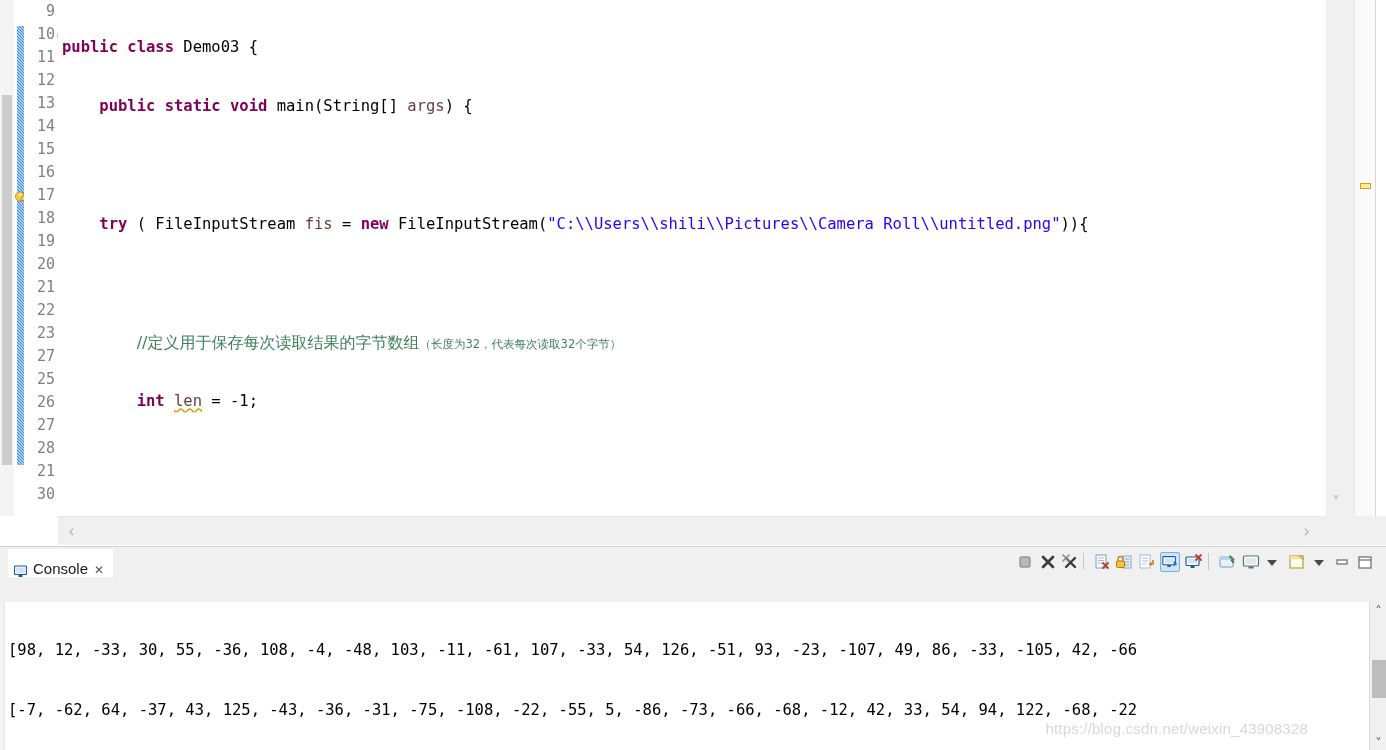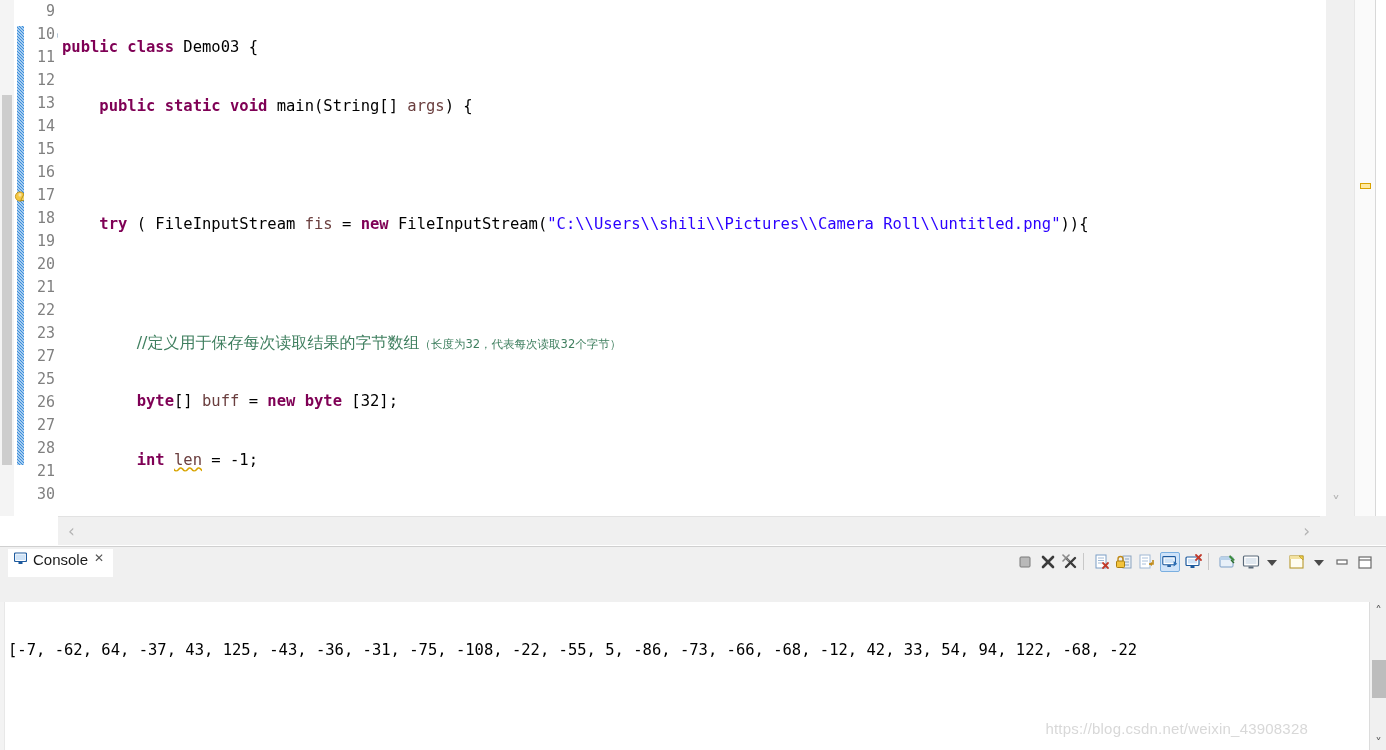--- a/index.html
+++ b/index.html
@@ -122,21 +122,21 @@
     background: #f0f0f0; border-top: 1px solid #d0d0d0;
   }
   .console-tabbar {
     position: absolute; left: 0; top: 0; width: 1386px; height: 30px;
     background: #f0f0f0;
   }
   .console-tab {
     position: absolute; left: 8px; top: 2px; height: 28px;
     background: #ffffff; border-top: 2px solid #ffffff;
     padding: 0 9px 0 6px;
-    display: flex; align-items: flex-start; gap: 6px;
+    display: flex; align-items: flex-end; gap: 6px;
     font-size: 15px; color: #1a1a1a;
   }
   .console-mon-icon { width: 13px; height: 13px; position: relative; display: inline-block; }
   .close-x { font-size: 12px; color: #555; font-family: "DejaVu Sans", sans-serif; }
   .tb { position: absolute; top: 5px; width: 20px; height: 20px; }
   .tb-sep { position: absolute; top: 6px; width: 1px; height: 17px; background: #c8c8c8; }
 
   .console-header {
     position: absolute; left: 0; top: 30px; width: 1386px; height: 25px;
     background: #ffffff; color: #1a1a1a;
@@ -223,21 +223,20 @@
 
     <div class="fold-marker"></div>
 
     <div class="code">
       <div class="row"><span class="kw">public</span> <span class="kw">class</span> Demo03 {</div>
       <div class="row">    <span class="kw">public</span> <span class="kw">static</span> <span class="kw">void</span> main(String[] <span class="loc">args</span>) {</div>
       <div class="row"> </div>
       <div class="row">    <span class="kw">try</span> ( FileInputStream <span class="loc">fis</span> = <span class="kw">new</span> FileInputStream(<span class="str">"C:\\Users\\shili\\Pictures\\Camera Roll\\untitled.png"</span>)){</div>
       <div class="row"> </div>
       <div class="row">        <span class="cjk">//定义用于保存每次读取结果的字节数组</span><span class="cjk-sm">（长度为32，代表每次读取32个字节）</span></div>
-      <div class="row">        <span class="kw">byte</span>[] <span class="loc">buff</span> = <span class="kw">new</span> <span class="kw">byte</span> [32];</div>
       <div class="row">        <span class="kw">int</span> <span class="loc sqg">len</span> = -1;</div>
       
       
       
       
       
       
       
       
       
@@ -404,20 +403,21 @@
             <rect x="4" y="5" width="12" height="11" fill="#fff" stroke="#6a6a6a" stroke-width="1.2"></rect>
             <line x1="4" y1="8" x2="16" y2="8" stroke="#6a6a6a" stroke-width="1.2"></line>
           </svg>
       </span>
     </div>
 
 
     <div class="console-body">
       <div class="console-gutter"></div>
       <div class="console-lines">
+        <div class="cline">[98, 12, -33, 30, 55, -36, 108, -4, -48, 103, -11, -61, 107, -33, 54, 126, -51, 93, -23, -107, 49, 86, -33, -105, 42, -66</div>
         <div class="cline">[-7, -62, 64, -37, 43, 125, -43, -36, -31, -75, -108, -22, -55, 5, -86, -73, -66, -68, -12, 42, 33, 54, 94, 122, -68, -22</div>
         
         
       </div>
       <div class="console-vscroll">
         <div class="cvs-arrow">˄</div>
         <div class="cvs-thumb"></div>
         <div class="cvs-arrow cvs-down">˅</div>
       </div>
       <div class="watermark">https://blog.csdn.net/weixin_43908328</div>

